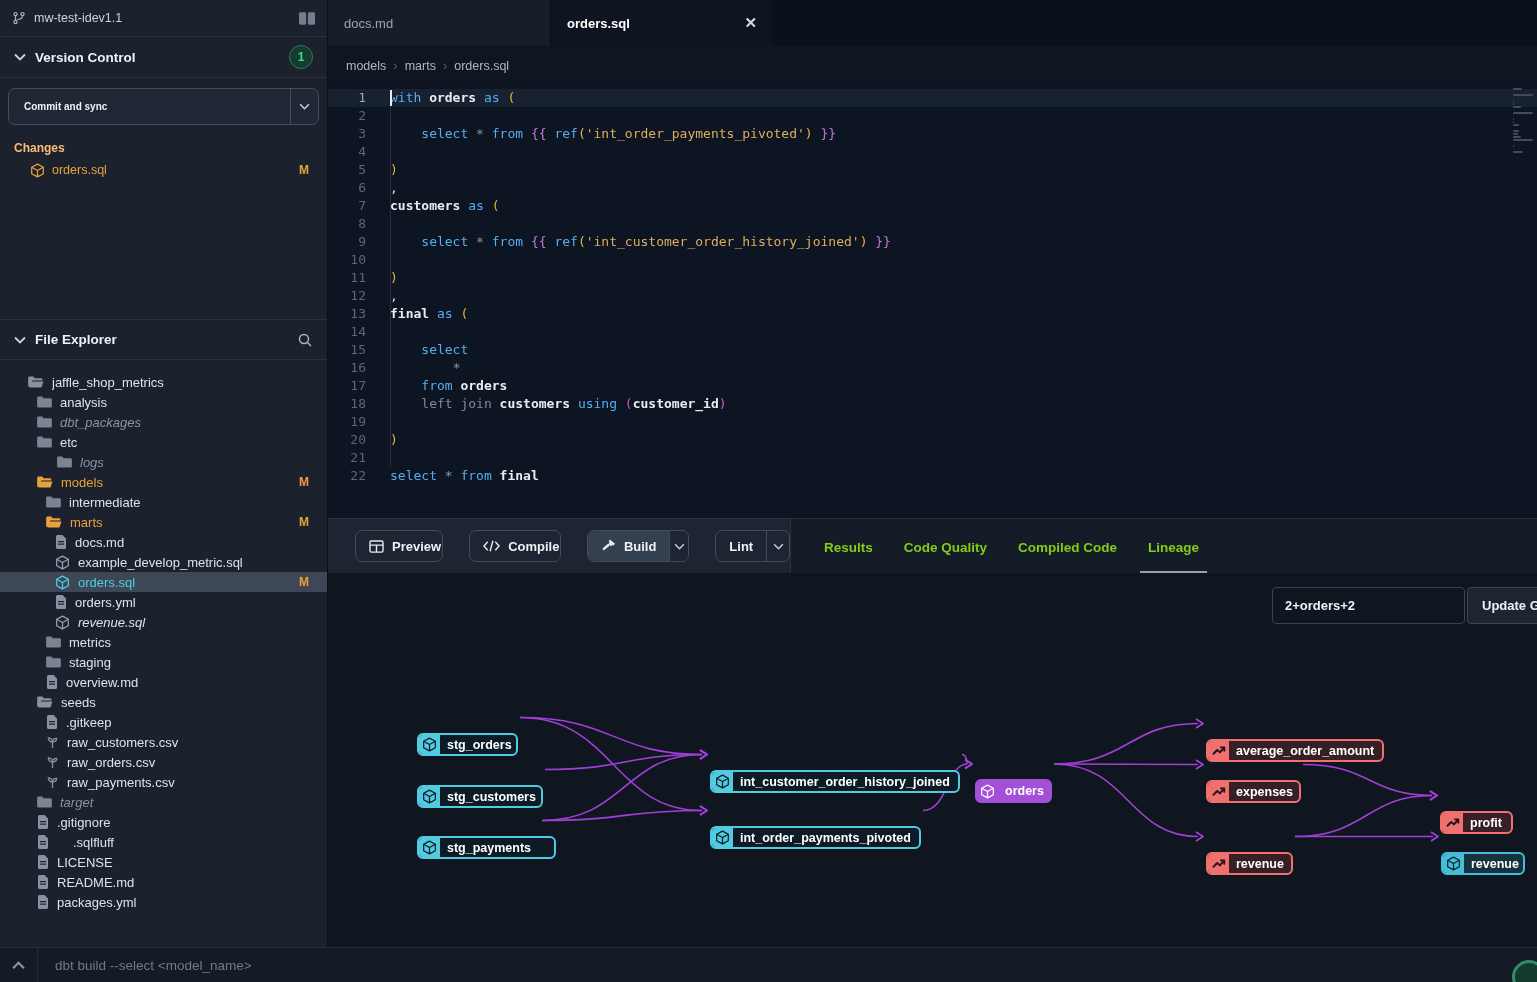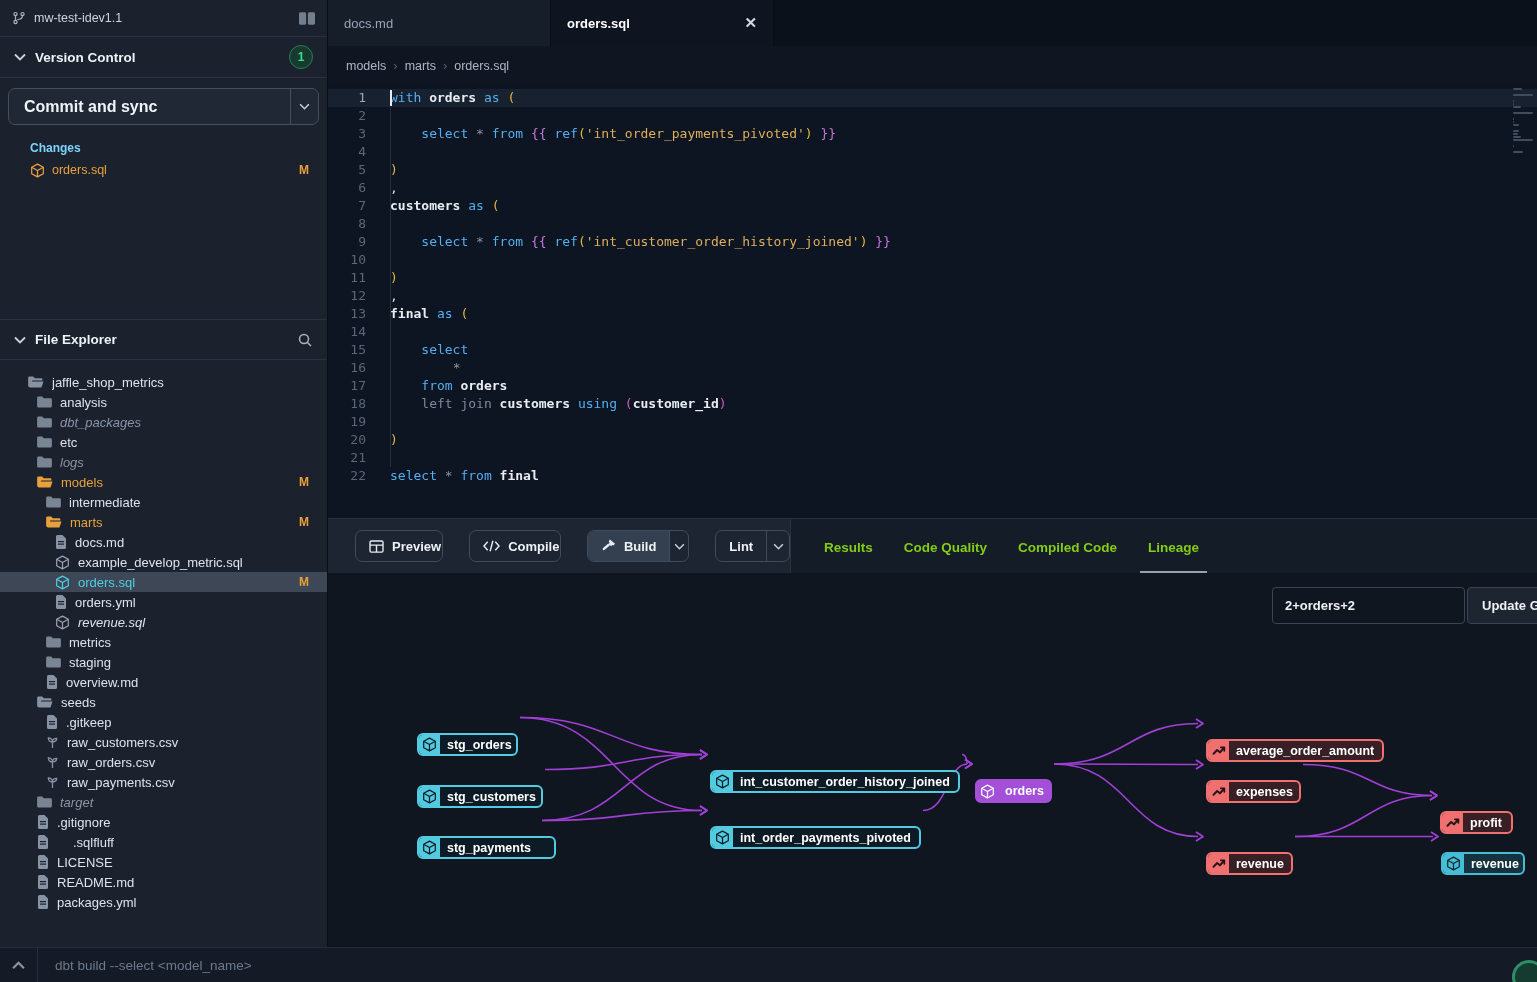--- a/index.html
+++ b/index.html
@@ -18,24 +18,24 @@
   .section-head { height:41px; display:flex; align-items:center; gap:9px; padding:0 14px;
     border-bottom:1px solid #2a3240; flex:0 0 auto; }
   .section-head .title { font-size:13.5px; font-weight:bold; color:#eef1f6; flex:1; }
   .vc-badge { width:24px; height:24px; border-radius:50%; background:#163a2e;
     border:1px solid #2e7a5a; color:#3bd998; font-size:12px; font-weight:bold;
     display:flex; align-items:center; justify-content:center; }
   .commit-wrap { padding:10px 8px 6px 8px; }
   .commit-btn { height:37px; border:1px solid #434e5e; border-radius:7px; display:flex;
     align-items:stretch; background:#202836; cursor:pointer; overflow:hidden; }
   .commit-btn .main { flex:1; display:flex; align-items:center; padding-left:15px;
-    font-size:16px; font-weight:bold; color:#f0f3f7; }
+    font-size:10px; font-weight:bold; color:#f0f3f7; }
   .commit-btn .caret { width:28px; border-left:1px solid #434e5e; display:flex;
     align-items:center; justify-content:center; color:#c4ccd8; }
-  .changes-label { font-size:12px; font-weight:bold; color:#7dd3fc; padding:10px 27px 4px 14px;margin-left:16px; }
+  .changes-label { font-size:12px; font-weight:bold; color:#fdba74; padding:10px 27px 4px 14px; }
   .change-row { height:22px; display:flex; align-items:center; gap:7px; padding:0 18px 0 30px;
     cursor:pointer; }
   .change-row .nm { flex:1; font-size:12.5px; color:#e9a13b; }
   .m-badge { font-size:12px; font-weight:bold; color:#e9a13b; }
   .sb-gap { flex:0 0 138px; }
   .fe-head { border-top:1px solid #2a3240; }
   .tree { padding-top:12px; overflow:hidden; }
   .tree-row { height:20px; display:flex; align-items:center; gap:8px; padding-right:18px;
     font-size:13px; color:#dde3ec; cursor:pointer; }
   .tree-row .nm { flex:1; white-space:nowrap; overflow:hidden; }
@@ -221,21 +221,21 @@
     <span class="nm">dbt_packages</span>
         </div>
         <div class="tree-row" style="padding-left: 37px;">
           <span class="icon">
             <svg width="15" height="12" viewBox="0 0 16 13" fill="#7a8594">
               <path d="M0 2 a1.5 1.5 0 0 1 1.5-1.5 h4 l1.6 2 h7.4 a1.5 1.5 0 0 1 1.5 1.5 v7 a1.5 1.5 0 0 1-1.5 1.5 h-13 A1.5 1.5 0 0 1 0 11 Z"></path>
             </svg>
           </span>
     <span class="nm">etc</span>
         </div>
-        <div class="tree-row italic" style="padding-left: 37px;">
+        <div class="tree-row italic" style="padding-left: 37px; margin-left: 20px;">
           <span class="icon">
             <svg width="15" height="12" viewBox="0 0 16 13" fill="#7a8594">
               <path d="M0 2 a1.5 1.5 0 0 1 1.5-1.5 h4 l1.6 2 h7.4 a1.5 1.5 0 0 1 1.5 1.5 v7 a1.5 1.5 0 0 1-1.5 1.5 h-13 A1.5 1.5 0 0 1 0 11 Z"></path>
             </svg>
           </span>
     <span class="nm">logs</span>
         </div>
         <div class="tree-row accent" style="padding-left: 37px;">
           <span class="icon">
             <svg width="16" height="12" viewBox="0 0 17 13" fill="#e9a13b">

